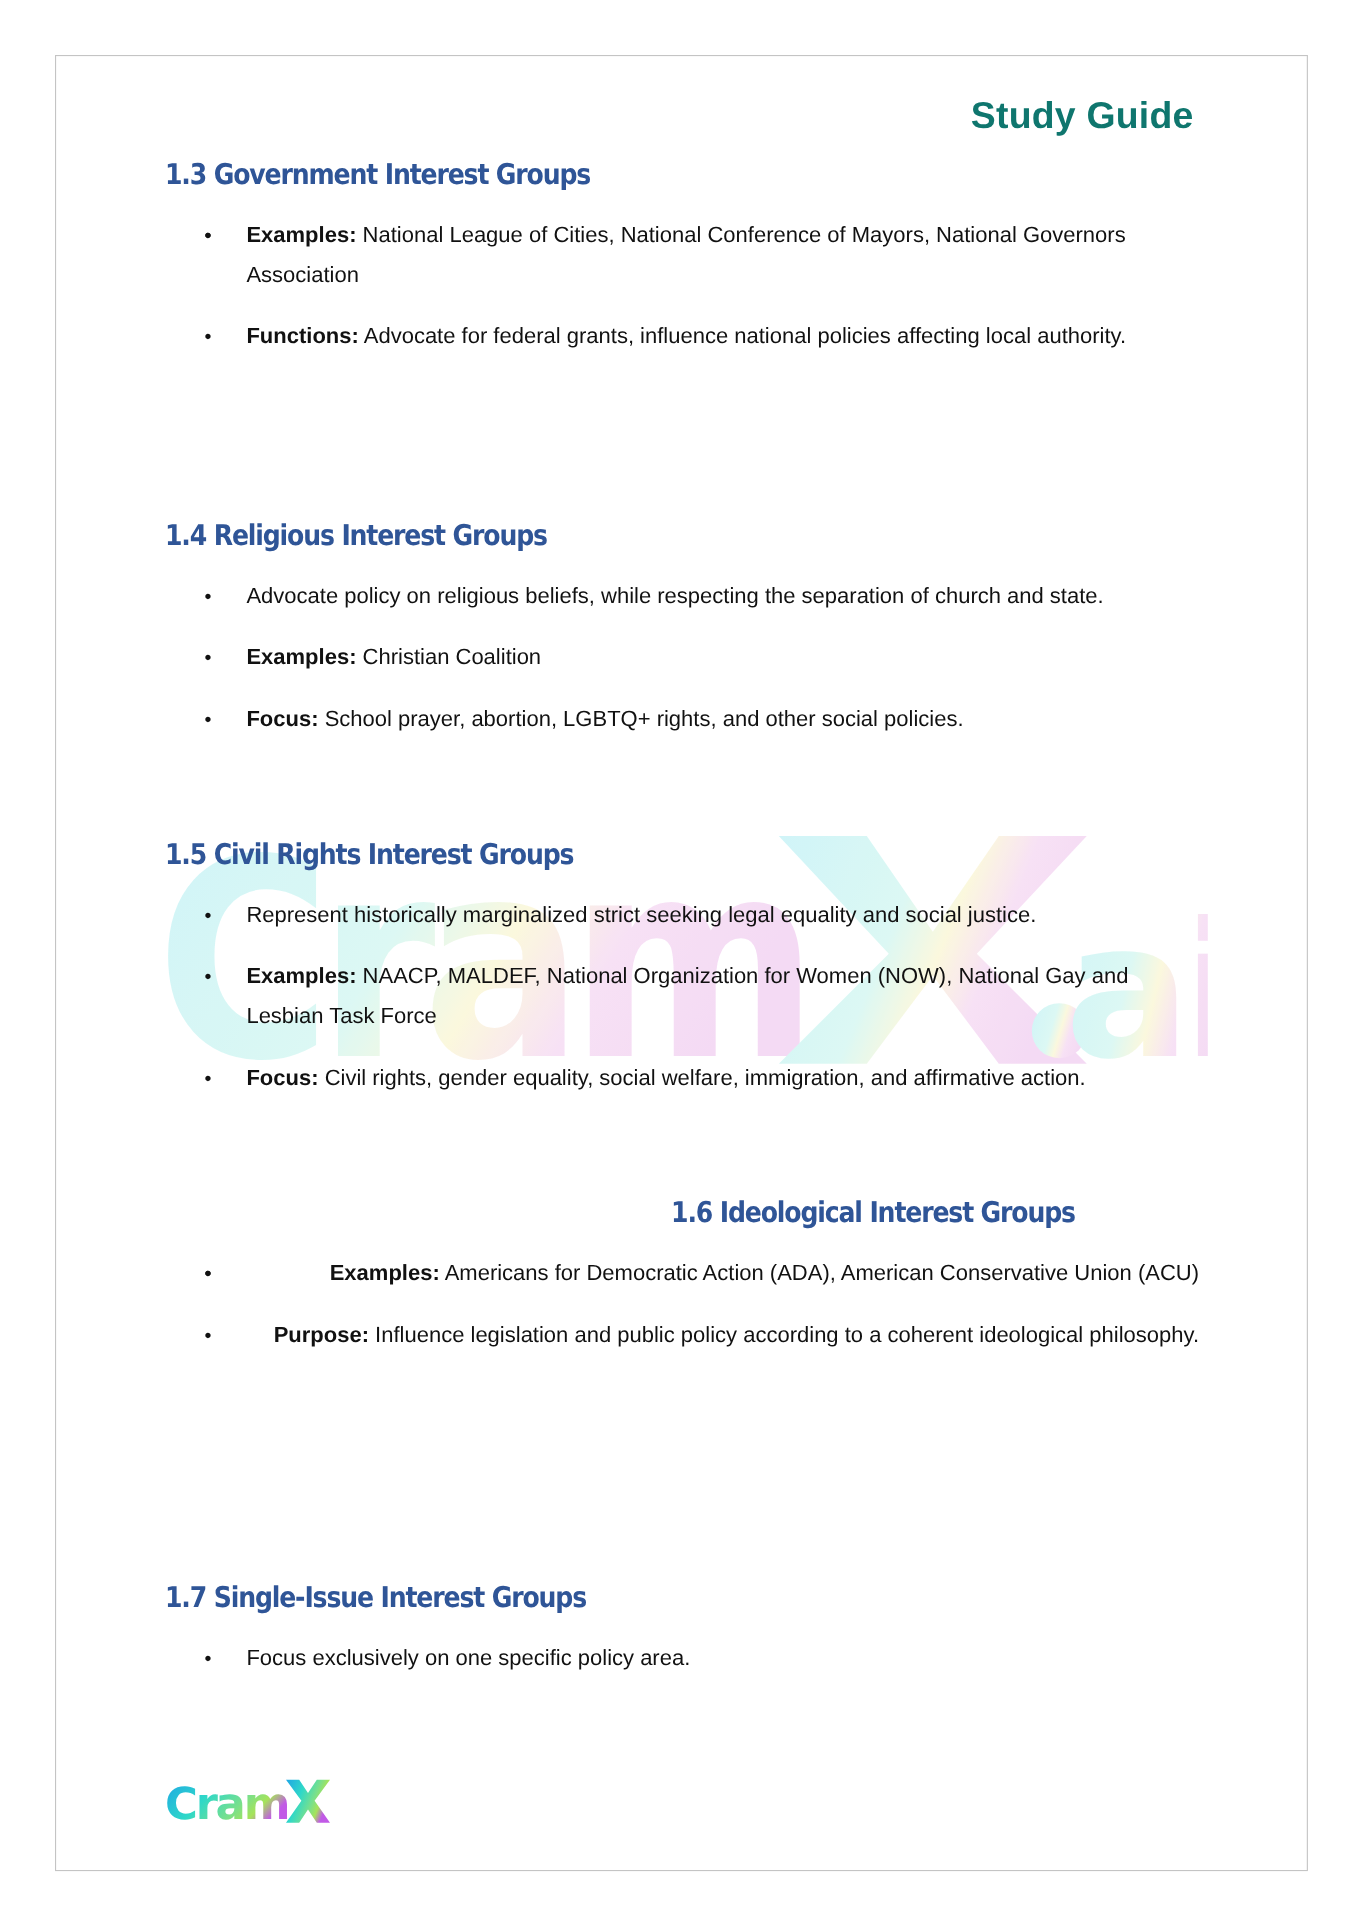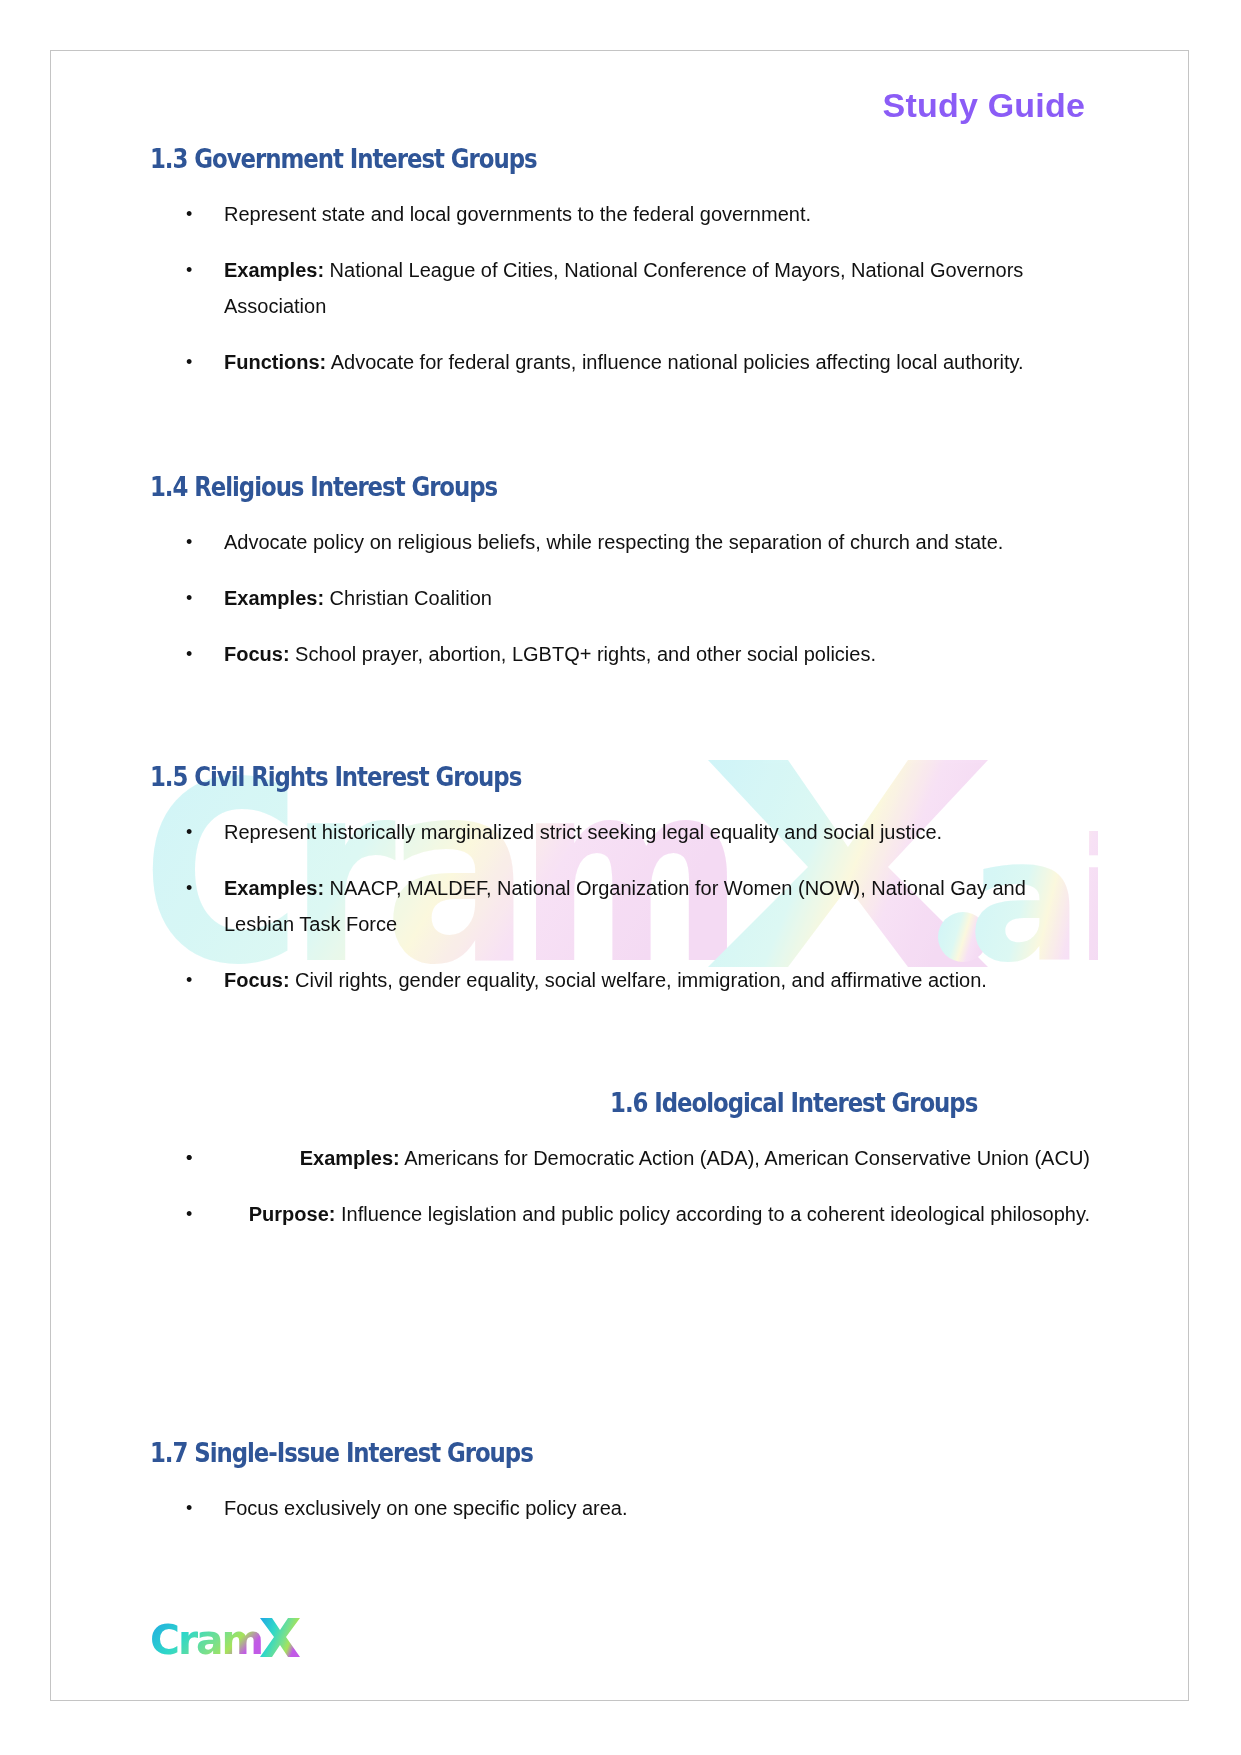--- a/index.html
+++ b/index.html
@@ -24,21 +24,21 @@
       border: 1.5px solid #c4c4c4;
       box-sizing: border-box;
     }
     .doc-title {
       position: absolute;
       right: 156px;
       top: 86px;
       font-family: "Liberation Sans", sans-serif;
       font-weight: bold;
       font-size: 34px;
-      color: #8b5cf6;
+      color: #0f766e;
       letter-spacing: 0.2px;
     }
     .watermark {
       position: absolute;
       left: 148px;
       top: 752px;
       width: 950px;
       height: 220px;
       pointer-events: none;
       z-index: 0;
@@ -116,21 +116,21 @@
       <text x="820" y="208" font-family="DejaVu Sans, sans-serif" font-weight="bold" font-size="170" letter-spacing="-8">ai</text>
     </g>
   </svg>
 </div>
 
 <div class="section" style="top:144px;">
   <h2 class="section-heading">1.3 Government Interest Groups</h2>
   <ul class="bullets">
     <li class="bullet-item">
       <span class="bullet-dot">•</span>
-      <span class="bullet-label"></span><span>Represent state and local governments to the federal government.</span>
+      <span class="bullet-label"></span>
     </li>
     <li class="bullet-item">
       <span class="bullet-dot">•</span>
       <span class="bullet-label">Examples:</span><span> National League of Cities, National Conference of Mayors, National Governors Association</span>
     </li>
     <li class="bullet-item">
       <span class="bullet-dot">•</span>
       <span class="bullet-label">Functions:</span><span> Advocate for federal grants, influence national policies affecting local authority.</span>
     </li>
   </ul>

